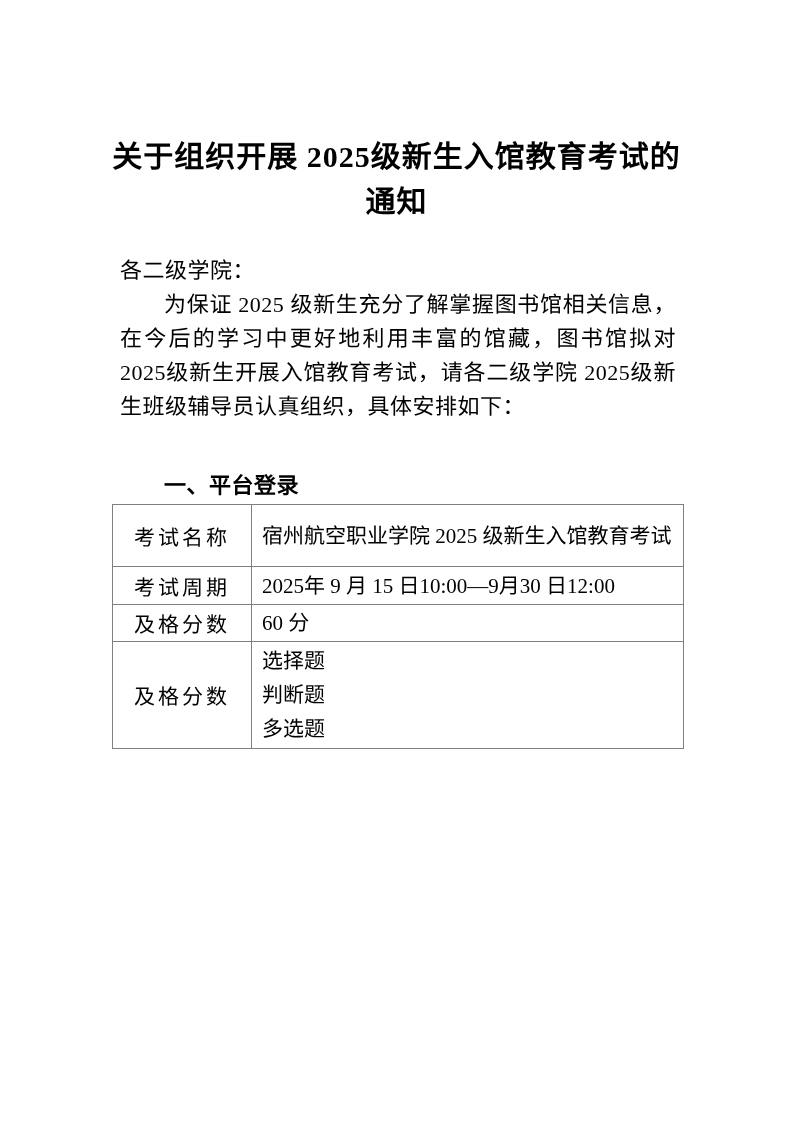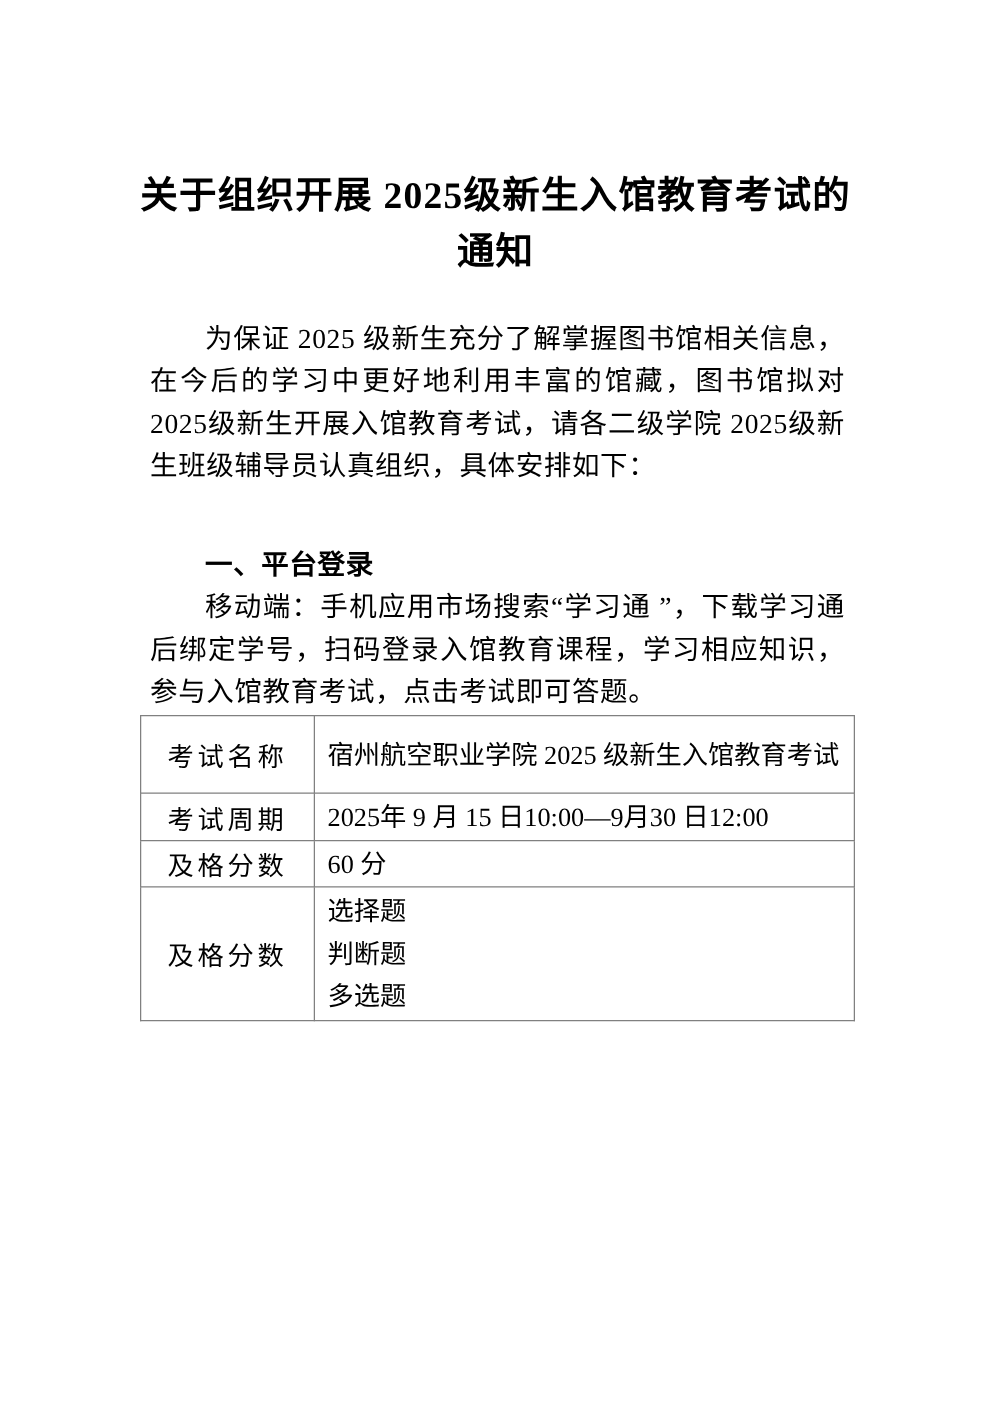--- a/index.html
+++ b/index.html
@@ -71,23 +71,23 @@
 <body>
 
 <div class="page">
 
   <h1 class="title">
     <span class="title-line">关于组织开展 2025级新生入馆教育考试的</span>
     <span class="title-line">通知</span>
   </h1>
 
   <div class="body-text">
+    <p class="para">各二级学院：</p>
     <p class="para indent">为保证 2025 级新生充分了解掌握图书馆相关信息，在今后的学习中更好地利用丰富的馆藏，图书馆拟对 2025级新生开展入馆教育考试，请各二级学院 2025级新生班级辅导员认真组织，具体安排如下：</p>
     <p class="para indent heading">一、平台登录</p>
-    <p class="para indent">移动端：手机应用市场搜索“学习通 ”，下载学习通后绑定学号，扫码登录入馆教育课程，学习相应知识，参与入馆教育考试，点击考试即可答题。</p>
   </div>
 
   <table class="exam-table">
     <tbody>
       <tr class="row-name">
         <td class="label-cell">考试名称</td>
         <td class="value-cell">宿州航空职业学院 2025 级新生入馆教育考试</td>
       </tr>
       <tr class="row-period">
         <td class="label-cell">考试周期</td>

